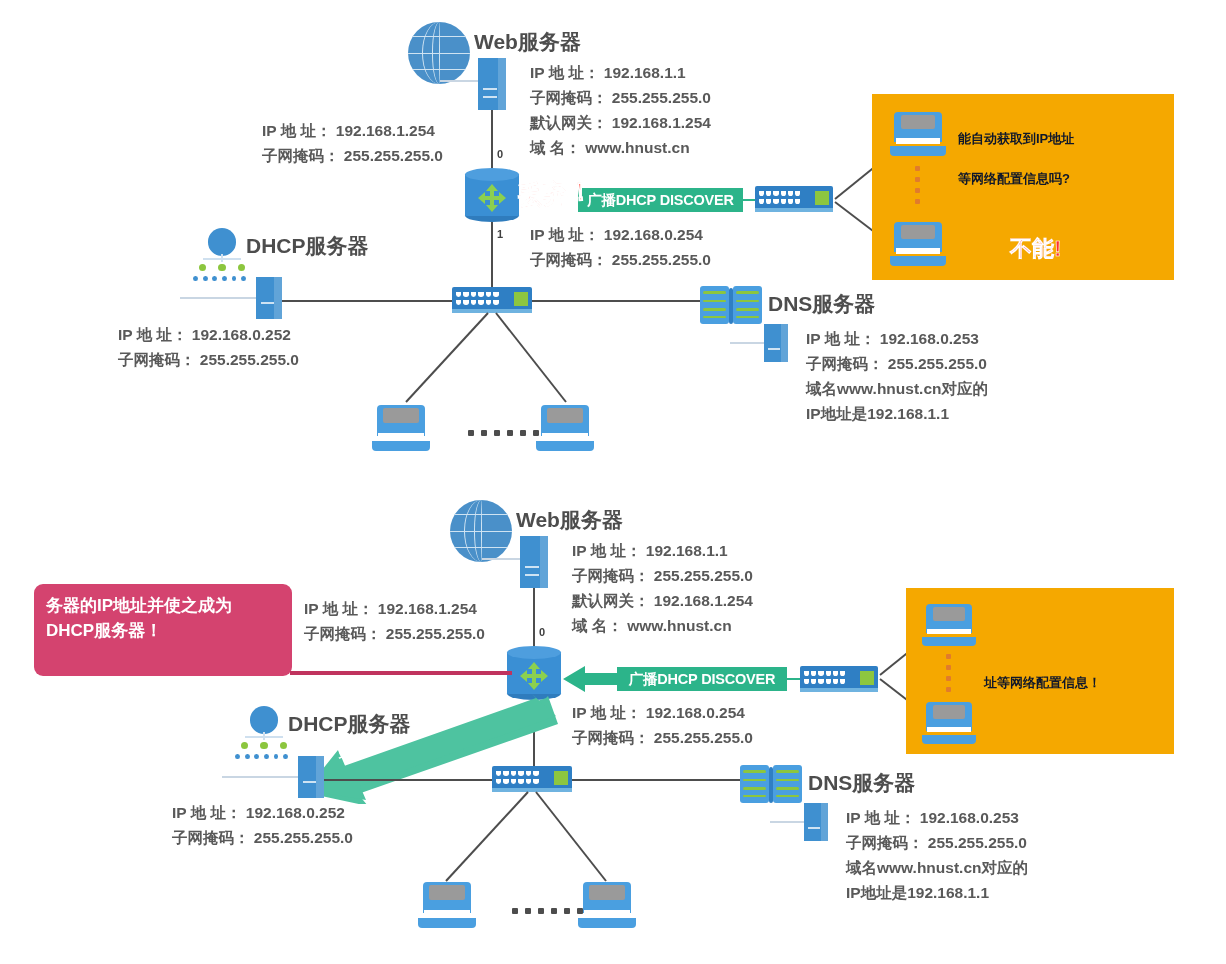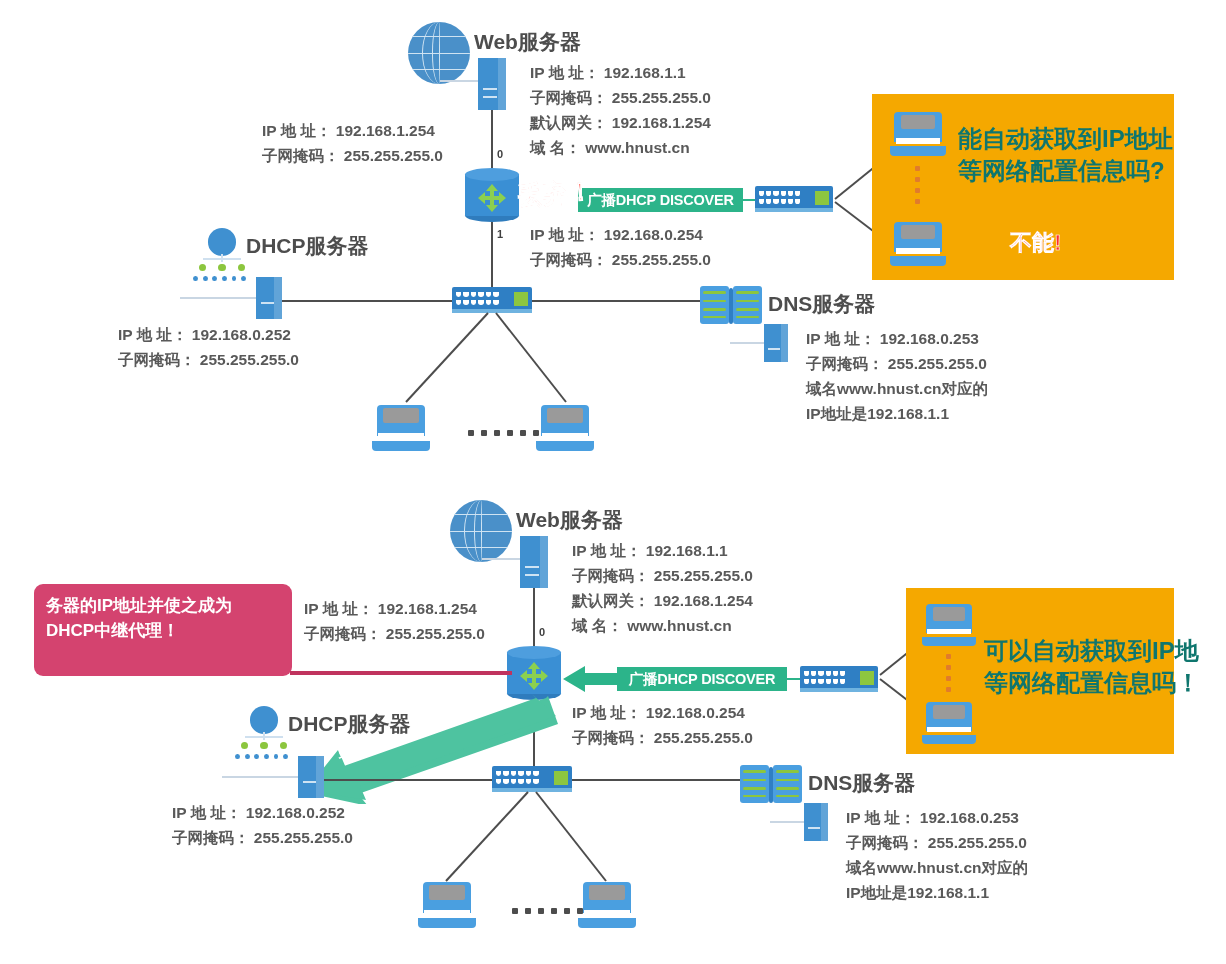--- a/index.html
+++ b/index.html
@@ -105,22 +105,22 @@
     background:#2f7fc4;border-radius:2px;}
 
   
   .dots{position:absolute;display:flex;gap:7px;}
   .dots i{width:6px;height:6px;background:#4d4d4d;border-radius:1px;display:block;}
   .vdots{position:absolute;display:flex;flex-direction:column;gap:6px;}
   .vdots i{width:5px;height:5px;background:#e07b2c;border-radius:1px;display:block;}
 
   
   .orange-box{position:absolute;background:#f5a800;}
-  .orange-text{position:absolute;color:#0f766e;font-weight:bold;
-    font-size:24px;line-height:29px;white-space:nowrap;}
+  .orange-text{position:absolute;color:#0f172a;font-weight:bold;
+    font-size:13px;line-height:29px;white-space:nowrap;}
   .red-answer{position:absolute;color:#ff2d2d;font-weight:bold;
     font-size:22px;-webkit-text-stroke:0.6px #ffffff;white-space:nowrap;}
 
   .pink-box{position:absolute;background:#d4436f;border-radius:9px;
     color:#ffffff;font-weight:bold;font-size:17px;line-height:25px;
     padding:9px 12px;box-sizing:border-box;}
   .pink-tail{position:absolute;background:#c0335e;height:4px;}
 
   
   .green-banner{position:absolute;background:#2cb48a;color:#ffffff;
@@ -236,22 +236,22 @@
       <i></i>
   </div>
   <div class="laptop" style="left:890px;top:222px;width:56px;height:44px;">
     <div class="lid">
         <div class="scr"></div>
       </div>
       <div class="pad"></div>
       <div class="base"></div>
   </div>
   <div class="orange-text" style="left:958px;top:124px;">能自动获取到IP地址</div>
-  <div class="orange-text" style="left:958px;top:156px;">等网络配置信息吗?</div>
-  <div class="red-answer" style="left:1010px;top:228px;">不能!</div>
+  <div class="orange-text" style="left:958px;top:164px;">等网络配置信息吗?</div>
+  <div class="red-answer" style="left:1010px;top:234px;">不能!</div>
 
   <div class="line vline" style="left:491px;top:222px;height:72px;"></div>
 
   <div class="dhcpicon" style="left:192px;top:228px;width:60px;height:60px;">
     <div class="head"></div>
     <div class="st" style="left:18%;top:50%;width:64%;height:2px;"></div>
     <div class="st" style="left:49%;top:44%;width:2px;height:12%;"></div>
     <div class="g" style="left:12%;top:60%;"></div>
     <div class="g" style="left:44%;top:60%;"></div>
     <div class="g" style="left:76%;top:60%;"></div>
@@ -403,21 +403,21 @@
   </div>
   <div class="port-num" style="left:539px;top:222px;">1</div>
 
   <div class="cfg" style="left:572px;top:216px;">
     <div><span class="lbl">IP 地  址：</span> <span>192.168.0.254</span></div>
     <div><span class="lbl">子网掩码：</span> <span>255.255.255.0</span></div>
   </div>
 
   <div class="pink-box" style="left:34px;top:100px;width:258px;height:92px;">
     <div>务器的IP地址并使之成为</div>
-    <div>DHCP中继代理！</div>
+    <div>DHCP服务器！</div>
   </div>
   <div class="pink-tail" style="left:290px;top:187px;width:222px;"></div>
 
   <div class="green-banner" style="left:617px;top:183px;width:170px;height:24px;">广播DHCP DISCOVER</div>
   <svg class="abs" style="left:563px;top:178px;" width="58" height="34">
     <path d="M0 17 L22 4 L22 11 L56 11 L56 23 L22 23 L22 30 Z" fill="#2cb48a"></path>
   </svg>
   <div class="line" style="left:787px;top:194px;width:14px;height:2px;background:#2cb48a;"></div>
 
   <div class="switch" style="left:800px;top:182px;width:78px;height:26px;">
@@ -462,22 +462,21 @@
       <i></i>
       <i></i>
   </div>
   <div class="laptop" style="left:922px;top:218px;width:54px;height:42px;">
     <div class="lid">
         <div class="scr"></div>
       </div>
       <div class="pad"></div>
       <div class="base"></div>
   </div>
-  <div class="orange-text" style="left:984px;top:152px;">可以自动获取到IP地</div>
-  <div class="orange-text" style="left:984px;top:184px;">等网络配置信息吗！</div>
+  <div class="orange-text" style="left:984px;top:184px;">址等网络配置信息！</div>
 
   <div class="line vline" style="left:533px;top:216px;height:72px;"></div>
 
   <svg class="abs" style="left:300px;top:210px;" width="260" height="110">
     <path d="M248 2 L258 30 L58 100 L68 112 L12 100 L40 60 L46 74 L246 4 Z" fill="#4ec3a0"></path>
     <path d="M232 0 L256 22 L60 92 L66 106 L6 96 L38 56 L44 72 L236 4 Z" fill="#4ec3a0"></path>
   </svg>
   <div class="diag-label" style="left:338px;top:262px;transform:rotate(-19deg);transform-origin:left center;">单播DHCP DISCOVER</div>
 
   <div class="dhcpicon" style="left:234px;top:222px;width:60px;height:60px;">

